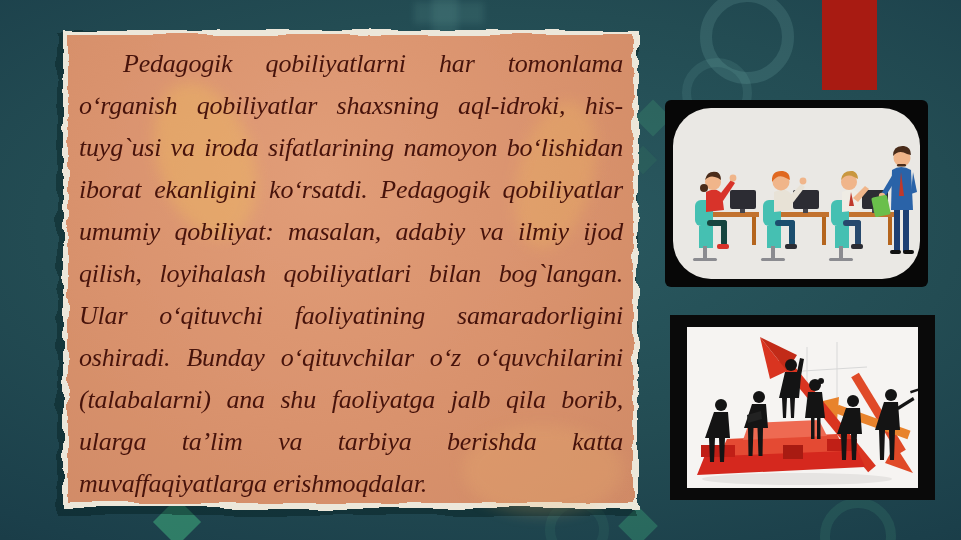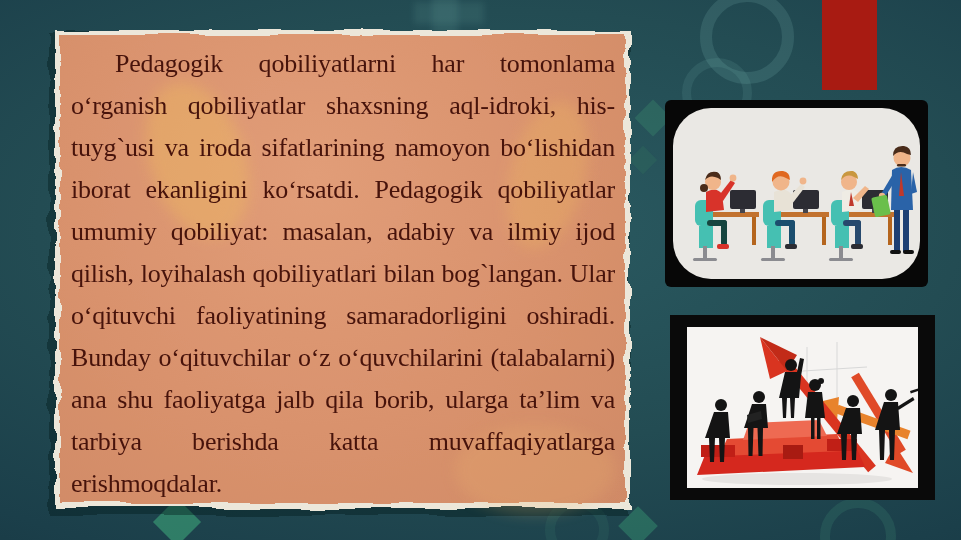--- a/index.html
+++ b/index.html
@@ -11,21 +11,21 @@
   
   .wm{position:absolute;pointer-events:none;}
   .wm-ring{border-radius:50%;border:12px solid rgba(148,214,204,0.14);}
   .wm-ring2{border-radius:50%;border:9px solid rgba(148,214,204,0.10);}
   .wm-cross{background:rgba(150,220,210,0.10);filter:blur(3px);}
   .wm-diamond{transform:rotate(45deg);}
   .wm-gear{border-radius:50%;border:10px solid rgba(60,130,110,0.25);}
   
   .red-flag{position:absolute;left:822px;top:0;width:55px;height:90px;background:#a81b12;}
   
-  .paper{position:absolute;left:55px;top:30px;width:575px;height:478px;}
+  .paper{position:absolute;left:63px;top:30px;width:575px;height:478px;font-style:italic;}
   .paper-shadow{position:absolute;inset:-2px;background:rgba(15,22,20,0.40);filter:url(#tornC);transform:translate(-4px,5px);}
   .paper-white{position:absolute;inset:0;background:#ece7da;filter:url(#tornA);}
   .paper-fill{position:absolute;inset:5px;background:radial-gradient(ellipse at 45% 30%, #e19d78 0%, #d9926d 55%, #d08a66 100%);filter:url(#tornB);}
   .paper-content{position:absolute;inset:0;padding:13px 15px 0 16px;}
   .paper-content p{
     margin:0;font-size:26px;line-height:42px;text-align:justify;text-indent:44px;
     color:#47130b;letter-spacing:-0.2px;
   }
   .blob{position:absolute;border-radius:50%;filter:blur(7px);pointer-events:none;}
   

